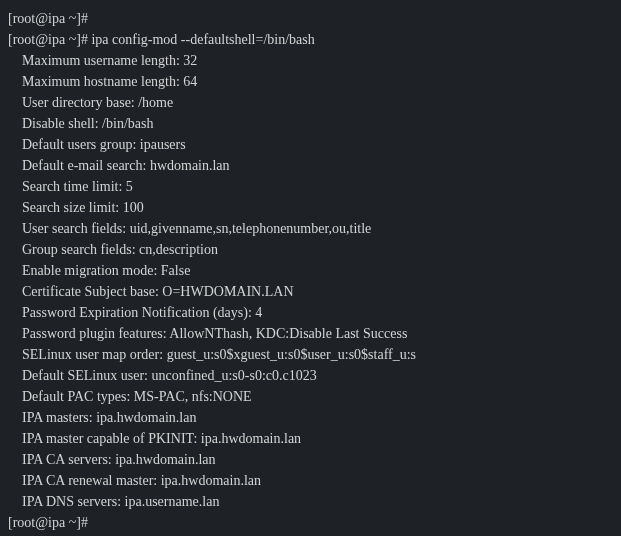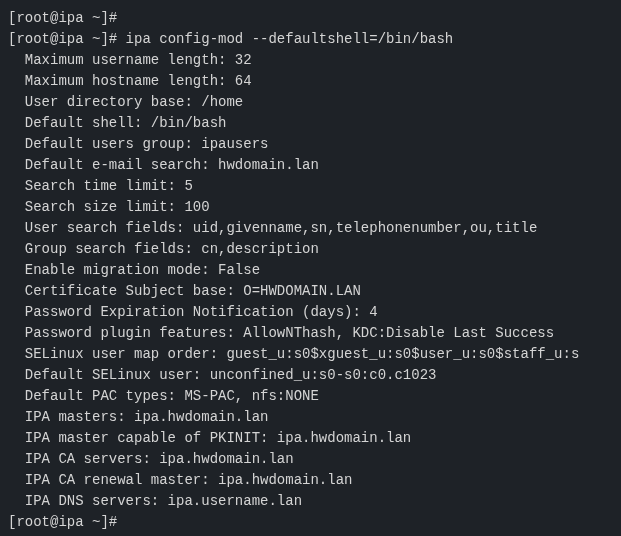--- a/index.html
+++ b/index.html
@@ -8,36 +8,36 @@
       color: #d4d4d4;
       font-family: "Consolas", "Courier New", monospace;
       font-size: 14px;
       line-height: 1.5;
       padding: 8px;
       width: 621px;
       height: 536px;
       overflow: hidden;
       white-space: nowrap;
     }
-    .line { display: block; }
+    .line { display: block; font-family: Liberation Serif, serif; }
     .indent { padding-left: 2ch; }
   </style>
 </head>
 <body>
 
 <span class="line">
   <span>[root@ipa ~]#</span>
 </span>
 <span class="line">
   <span>[root@ipa ~]# ipa config-mod --defaultshell=/bin/bash</span>
 </span>
 <span class="line indent">Maximum username length: 32</span>
 <span class="line indent">Maximum hostname length: 64</span>
 <span class="line indent">User directory base: /home</span>
-<span class="line indent">Default shell: /bin/bash</span>
+<span class="line indent">Disable shell: /bin/bash</span>
 <span class="line indent">Default users group: ipausers</span>
 <span class="line indent">Default e-mail search: hwdomain.lan</span>
 <span class="line indent">Search time limit: 5</span>
 <span class="line indent">Search size limit: 100</span>
 <span class="line indent">User search fields: uid,givenname,sn,telephonenumber,ou,title</span>
 <span class="line indent">Group search fields: cn,description</span>
 <span class="line indent">Enable migration mode: False</span>
 <span class="line indent">Certificate Subject base: O=HWDOMAIN.LAN</span>
 <span class="line indent">Password Expiration Notification (days): 4</span>
 <span class="line indent">Password plugin features: AllowNThash, KDC:Disable Last Success</span>

